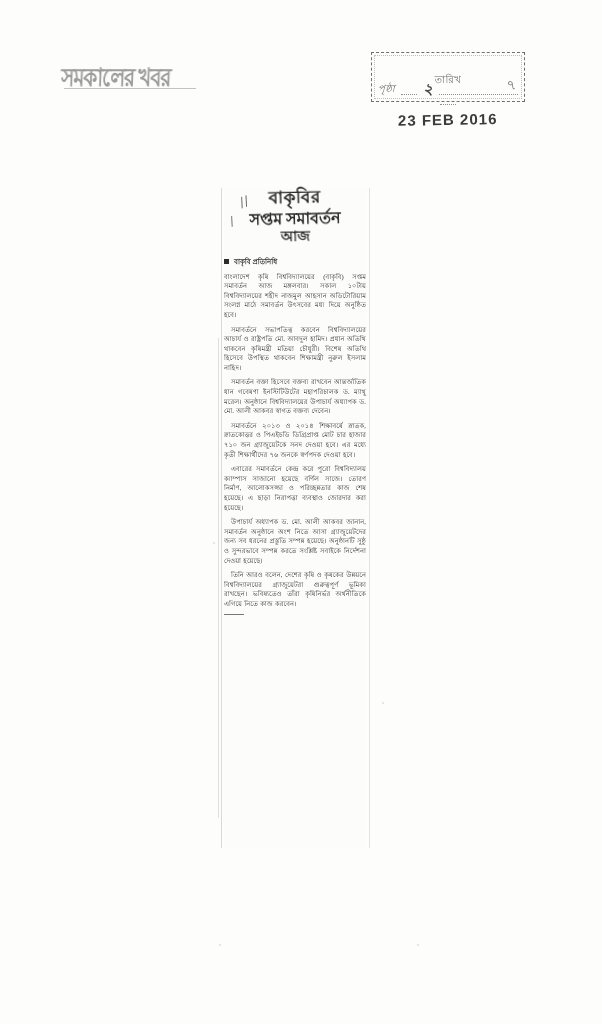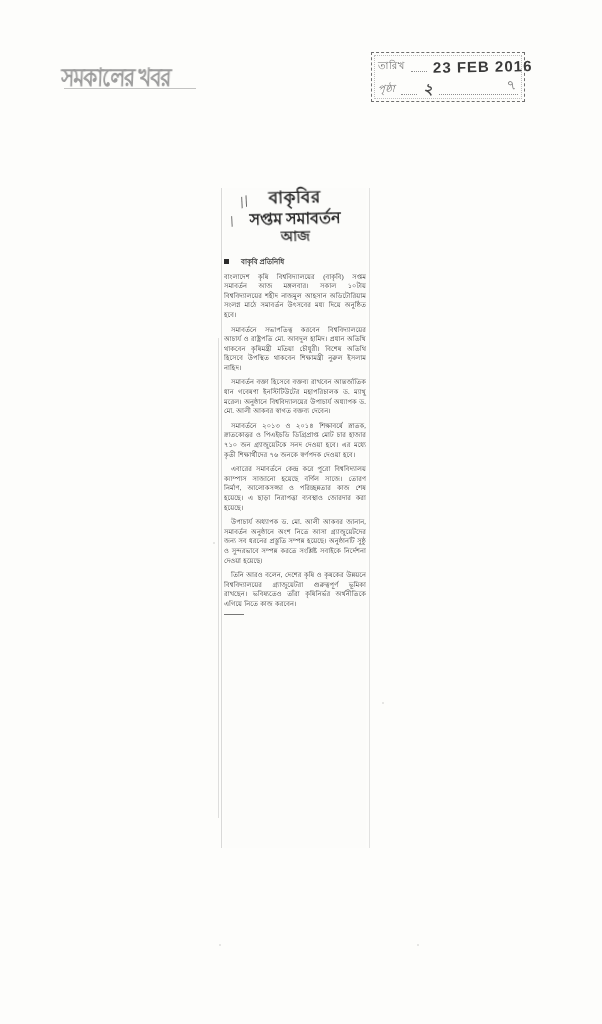--- a/index.html
+++ b/index.html
@@ -72,21 +72,21 @@
     position: absolute;
     left: 6px;
     right: 6px;
     display: flex;
     align-items: center;
     gap: 6px;
     font-size: 11px;
     color: #5c5c5c;
     font-family: "Liberation Sans", sans-serif;
   }
-  .stamp-row.r1 { top: 5px; }
+  .stamp-row.r1 { top: 19px; flex-direction: column; }
   .stamp-row.r2 { top: 24px; font-style: italic; }
   .stamp-label {
     font-size: 10px;
     letter-spacing: .5px;
     color: #6a6a6a;
     white-space: nowrap;
   }
   .stamp-dots {
     flex: 0 0 auto;
     width: 16px;
@@ -197,21 +197,21 @@
     transform: rotate(-20deg);
   }
 
   .byline {
     margin-top: 10px;
     font-size: 7px;
     font-weight: bold;
     color: #3a3a3a;
     display: flex;
     align-items: center;
-    gap: 12px;
+    gap: 5px;
   }
   .byline .sq {
     width: 5px;
     height: 5px;
     background: #2b2b2b;
     display: inline-block;
   }
 
   .body-col {
     margin-top: 4px;

